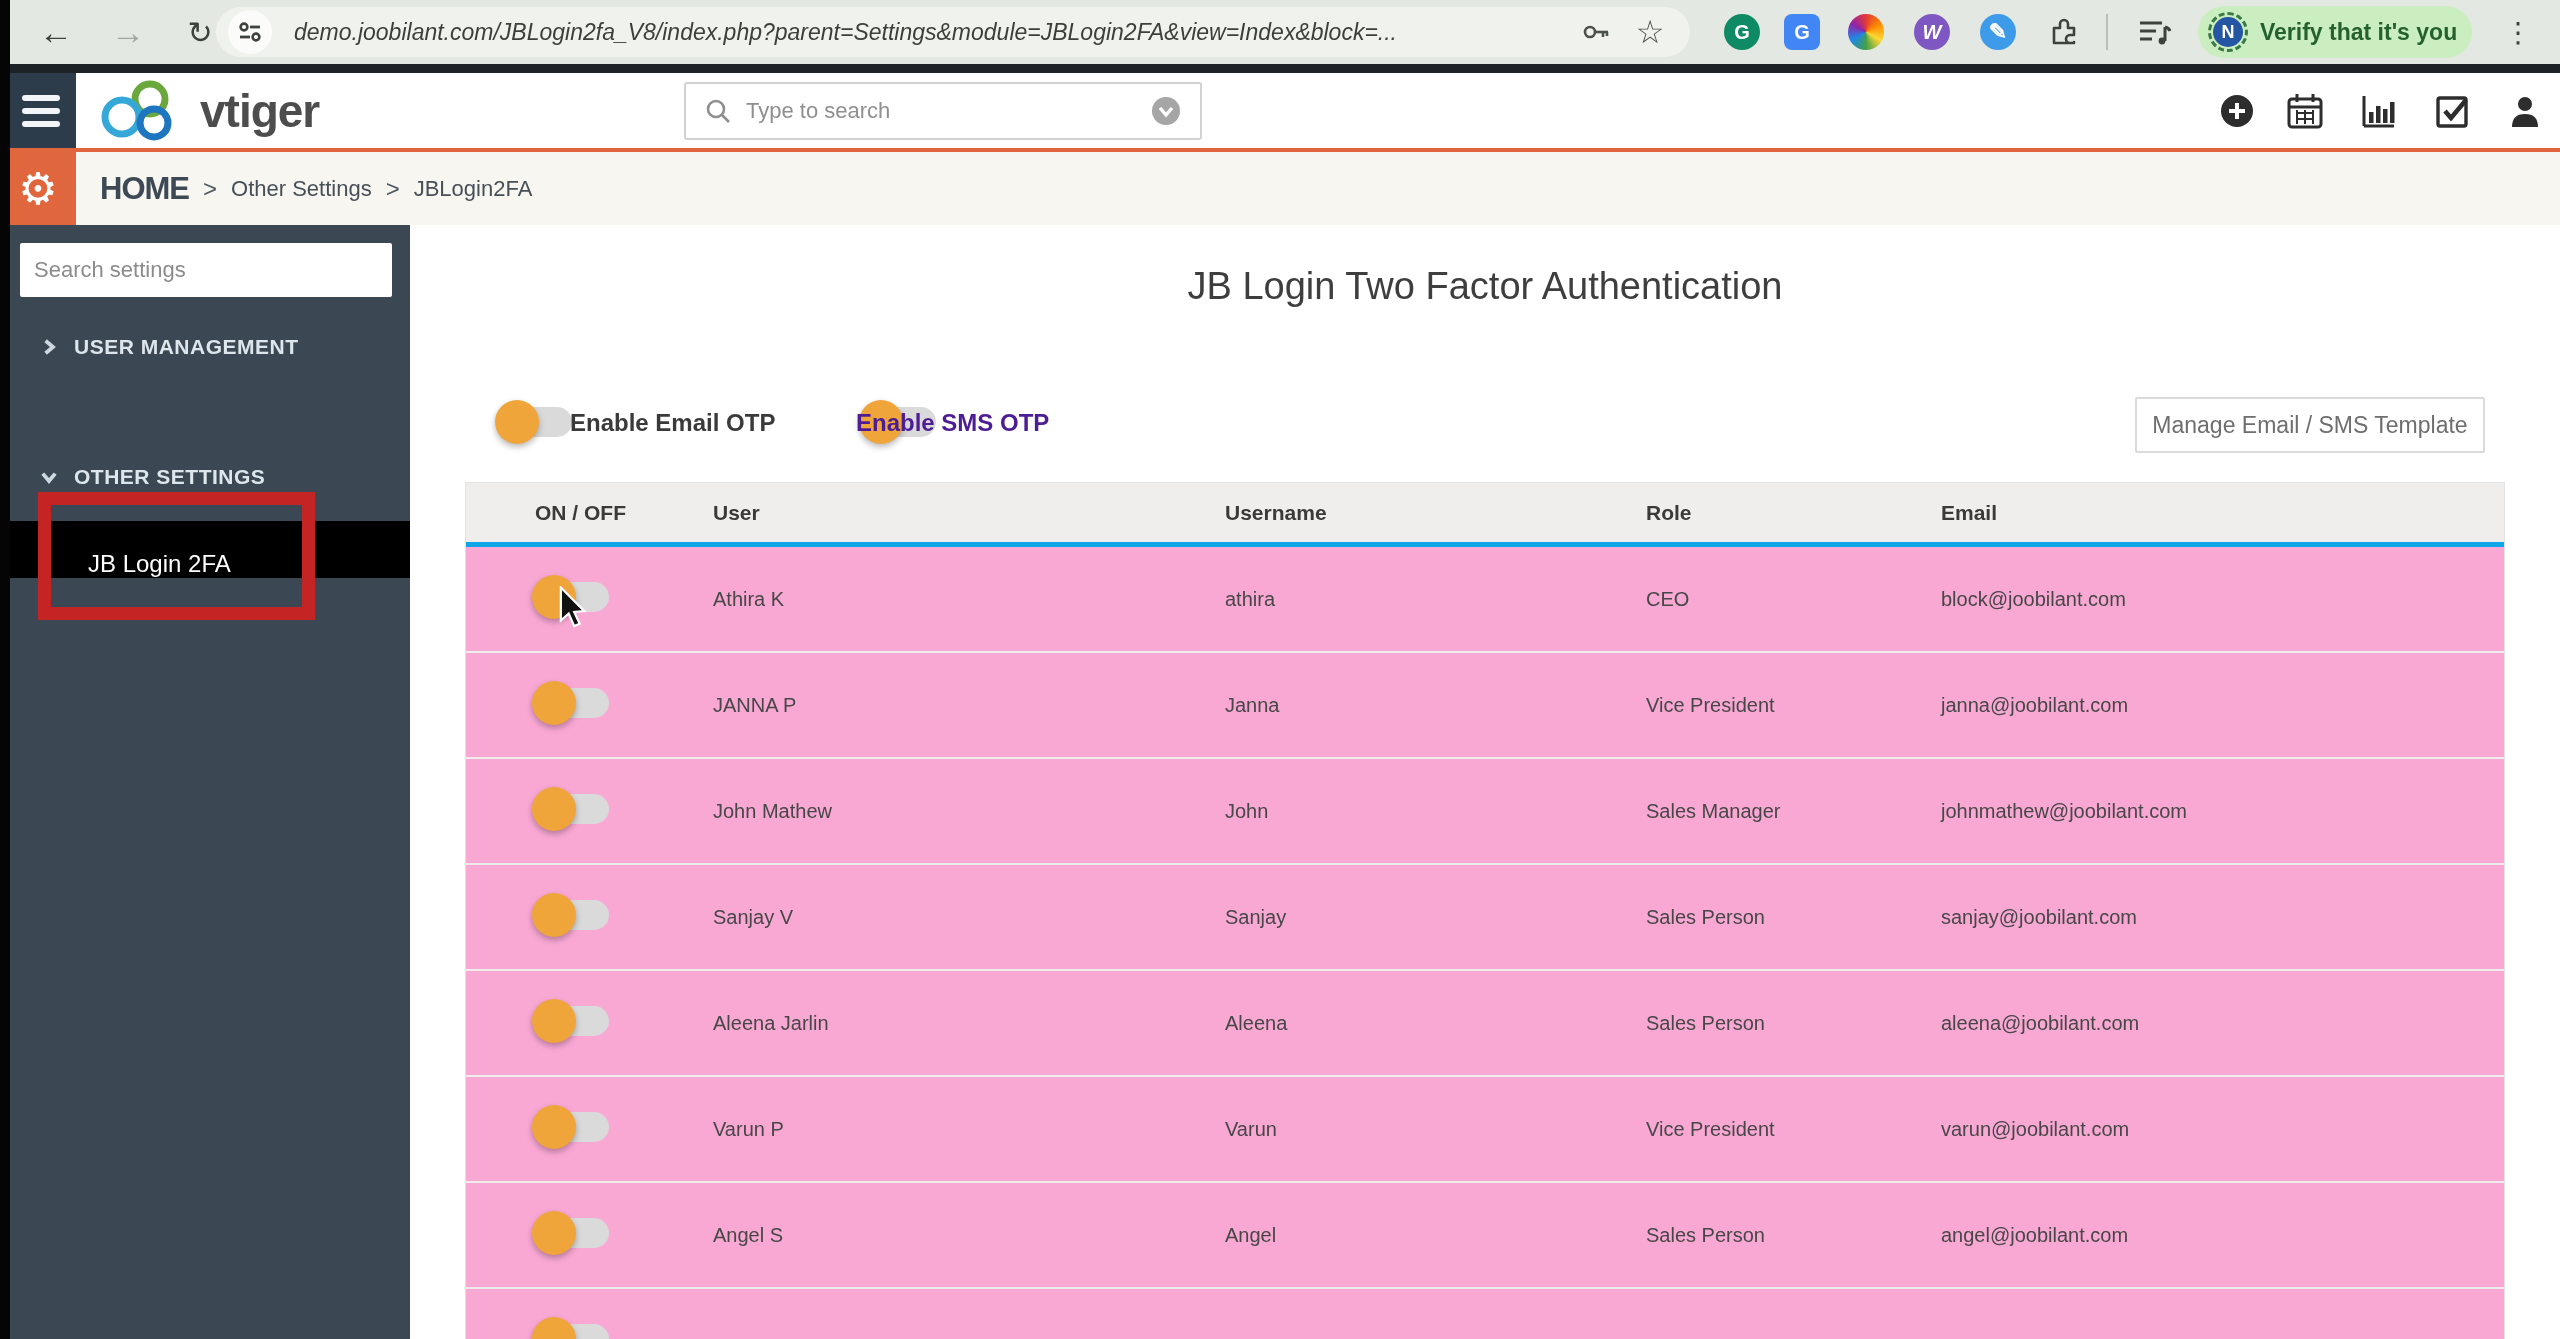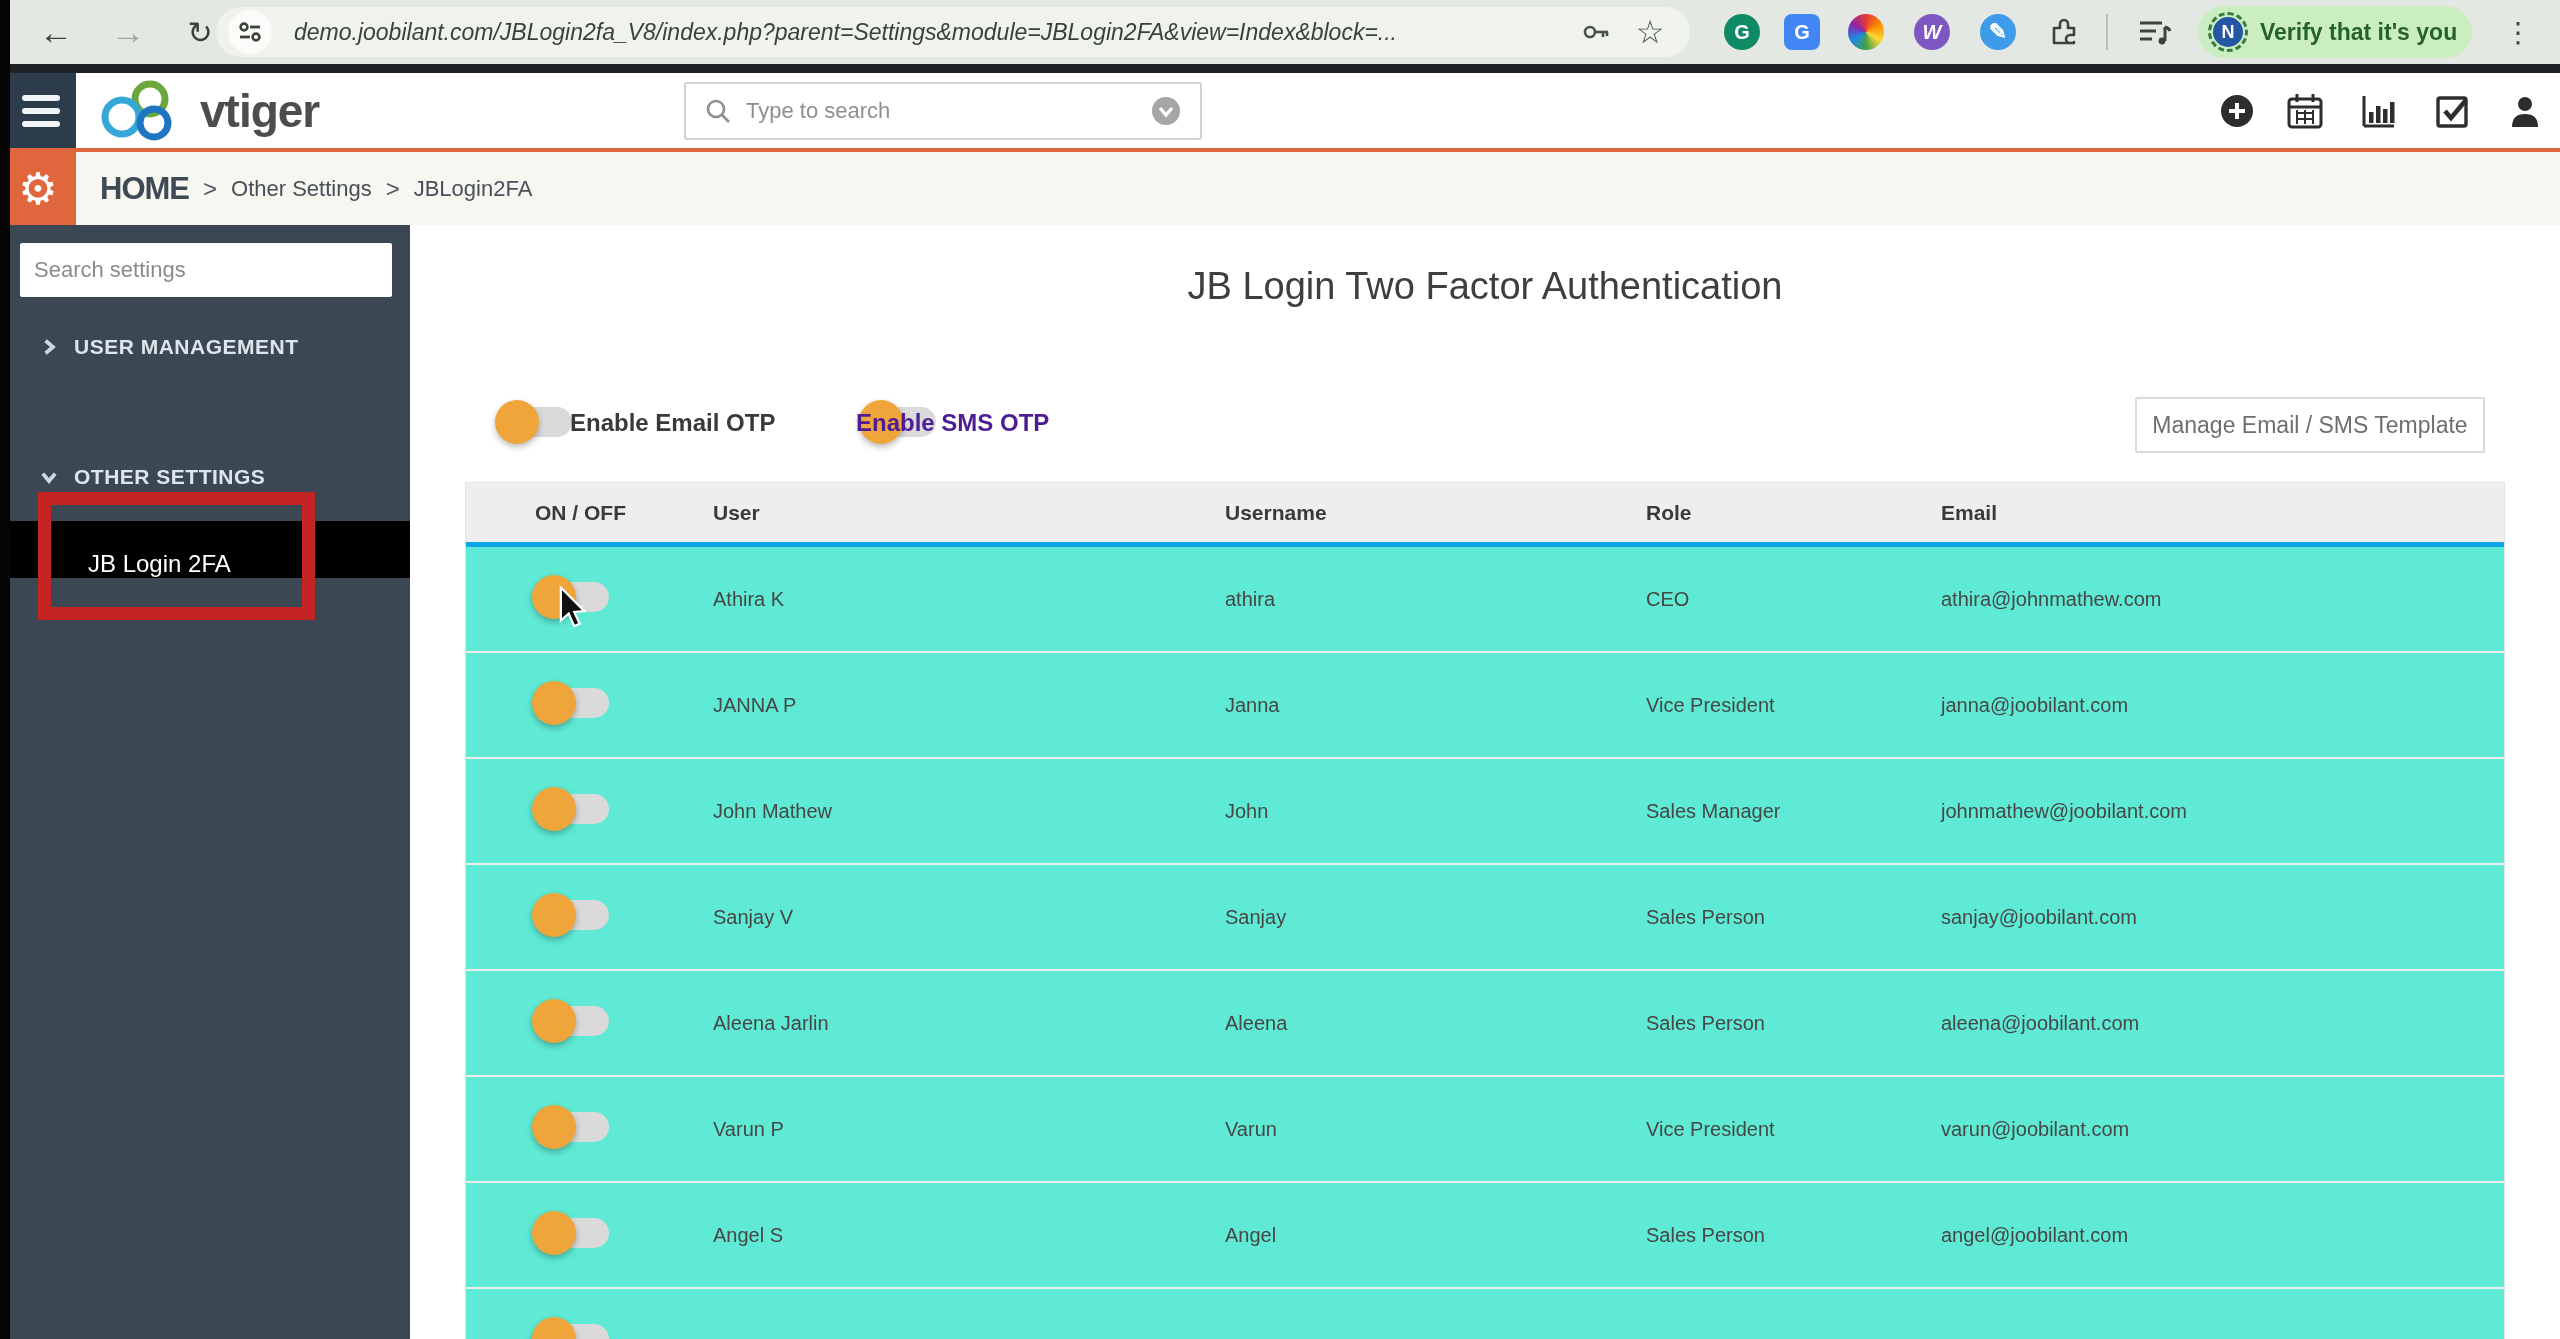--- a/index.html
+++ b/index.html
@@ -60,21 +60,21 @@
   .otp-row{position:absolute;left:0;top:168px;height:60px;width:1200px;}
   .otp-toggle1{position:absolute;left:88px;top:14px;}
   .otp-label1{position:absolute;left:160px;top:0;height:60px;display:flex;align-items:center;font-size:24px;font-weight:700;color:#3a3a3a;}
   .otp-toggle2{position:absolute;left:374px;top:14px;}
   .otp-label2{position:absolute;left:446px;top:0;height:60px;display:flex;align-items:center;font-size:24px;font-weight:700;color:#4c1d95;}
   .manage-btn{position:absolute;left:1725px;top:172px;width:350px;height:56px;background:#fff;border:2px solid #dadada;border-radius:2px;font-size:23px;color:#6e6e6e;display:flex;align-items:center;justify-content:center;cursor:pointer;}
 
   .table{position:absolute;left:55px;top:257px;width:2040px;border:1px solid #e3e3e3;border-bottom:0;}
   .thead{height:64px;background:#efeeec;display:grid;grid-template-columns:178px 512px 421px 295px 1fr;align-items:center;padding-left:69px;border-bottom:5px solid #0ea5e9;}
   .thead div{font-size:21px;font-weight:700;color:#3a3a3a;}
-  .trow{height:106px;display:grid;grid-template-columns:178px 512px 421px 295px 1fr;align-items:center;padding-left:69px;border-bottom:2px solid #ededeb;background:#5eead4;}
+  .trow{height:106px;display:grid;grid-template-columns:178px 512px 421px 295px 1fr;align-items:center;padding-left:69px;border-bottom:2px solid #ededeb;background:#f9a8d4;}
   .trow div{font-size:20px;color:#474747;}
 
   
   .toggle{position:relative;width:74px;height:30px;border-radius:15px;background:#dadada;cursor:pointer;display:inline-block;}
   .toggle .knob{position:absolute;left:-3px;top:-7px;width:44px;height:44px;border-radius:50%;background:#efa53a;box-shadow:0 3px 6px rgba(0,0,0,.28);}
 
   .left-edge{position:absolute;left:0;top:0;width:10px;height:1339px;background:#050505;z-index:50;}
   .cursor{position:absolute;left:556px;top:586px;z-index:60;pointer-events:none;}
 </style>
 </head>
@@ -270,21 +270,21 @@
           <div>Username</div>
           <div>Role</div>
           <div>Email</div>
         </div>
       <div id="tbody">
           <div class="trow">
             <div><div class="toggle"><div class="knob"></div></div></div>
             <div>Athira K</div>
             <div>athira</div>
             <div>CEO</div>
-            <div>athira@johnmathew.com</div>
+            <div>block@joobilant.com</div>
           </div>
           <div class="trow">
             <div><div class="toggle"><div class="knob"></div></div></div>
             <div>JANNA P</div>
             <div>Janna</div>
             <div>Vice President</div>
             <div>janna@joobilant.com</div>
           </div>
           <div class="trow">
             <div><div class="toggle"><div class="knob"></div></div></div>

